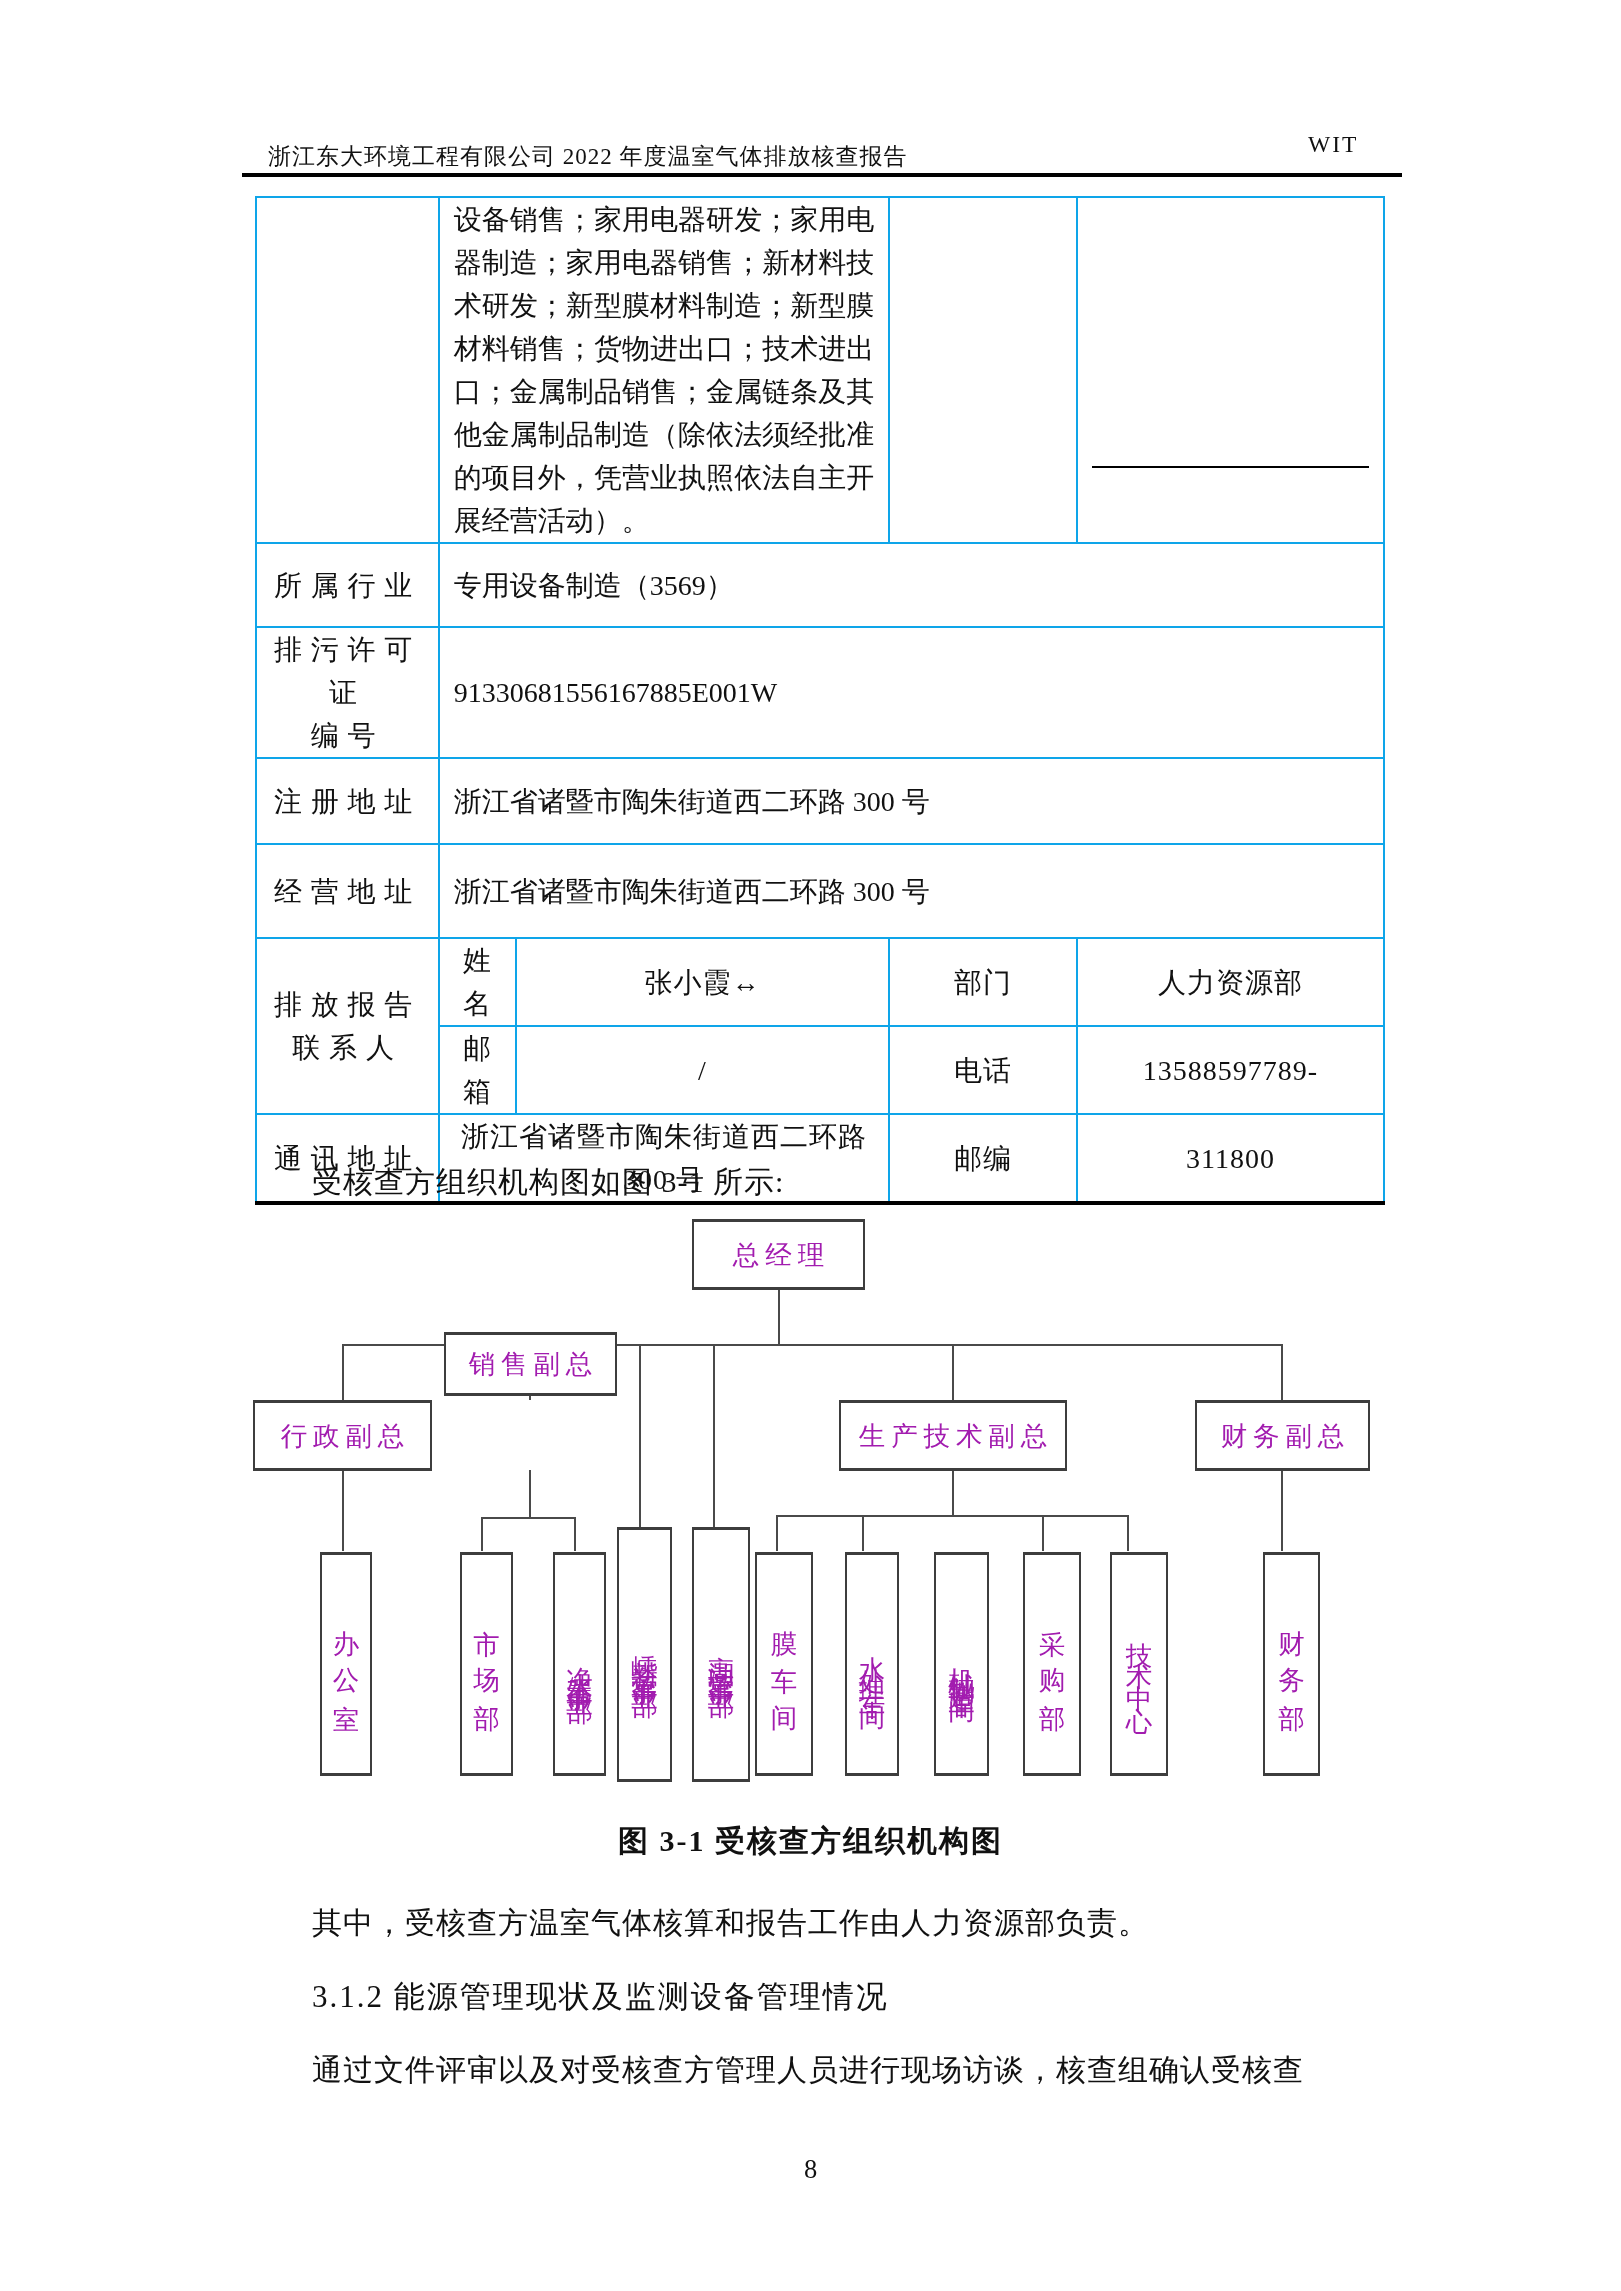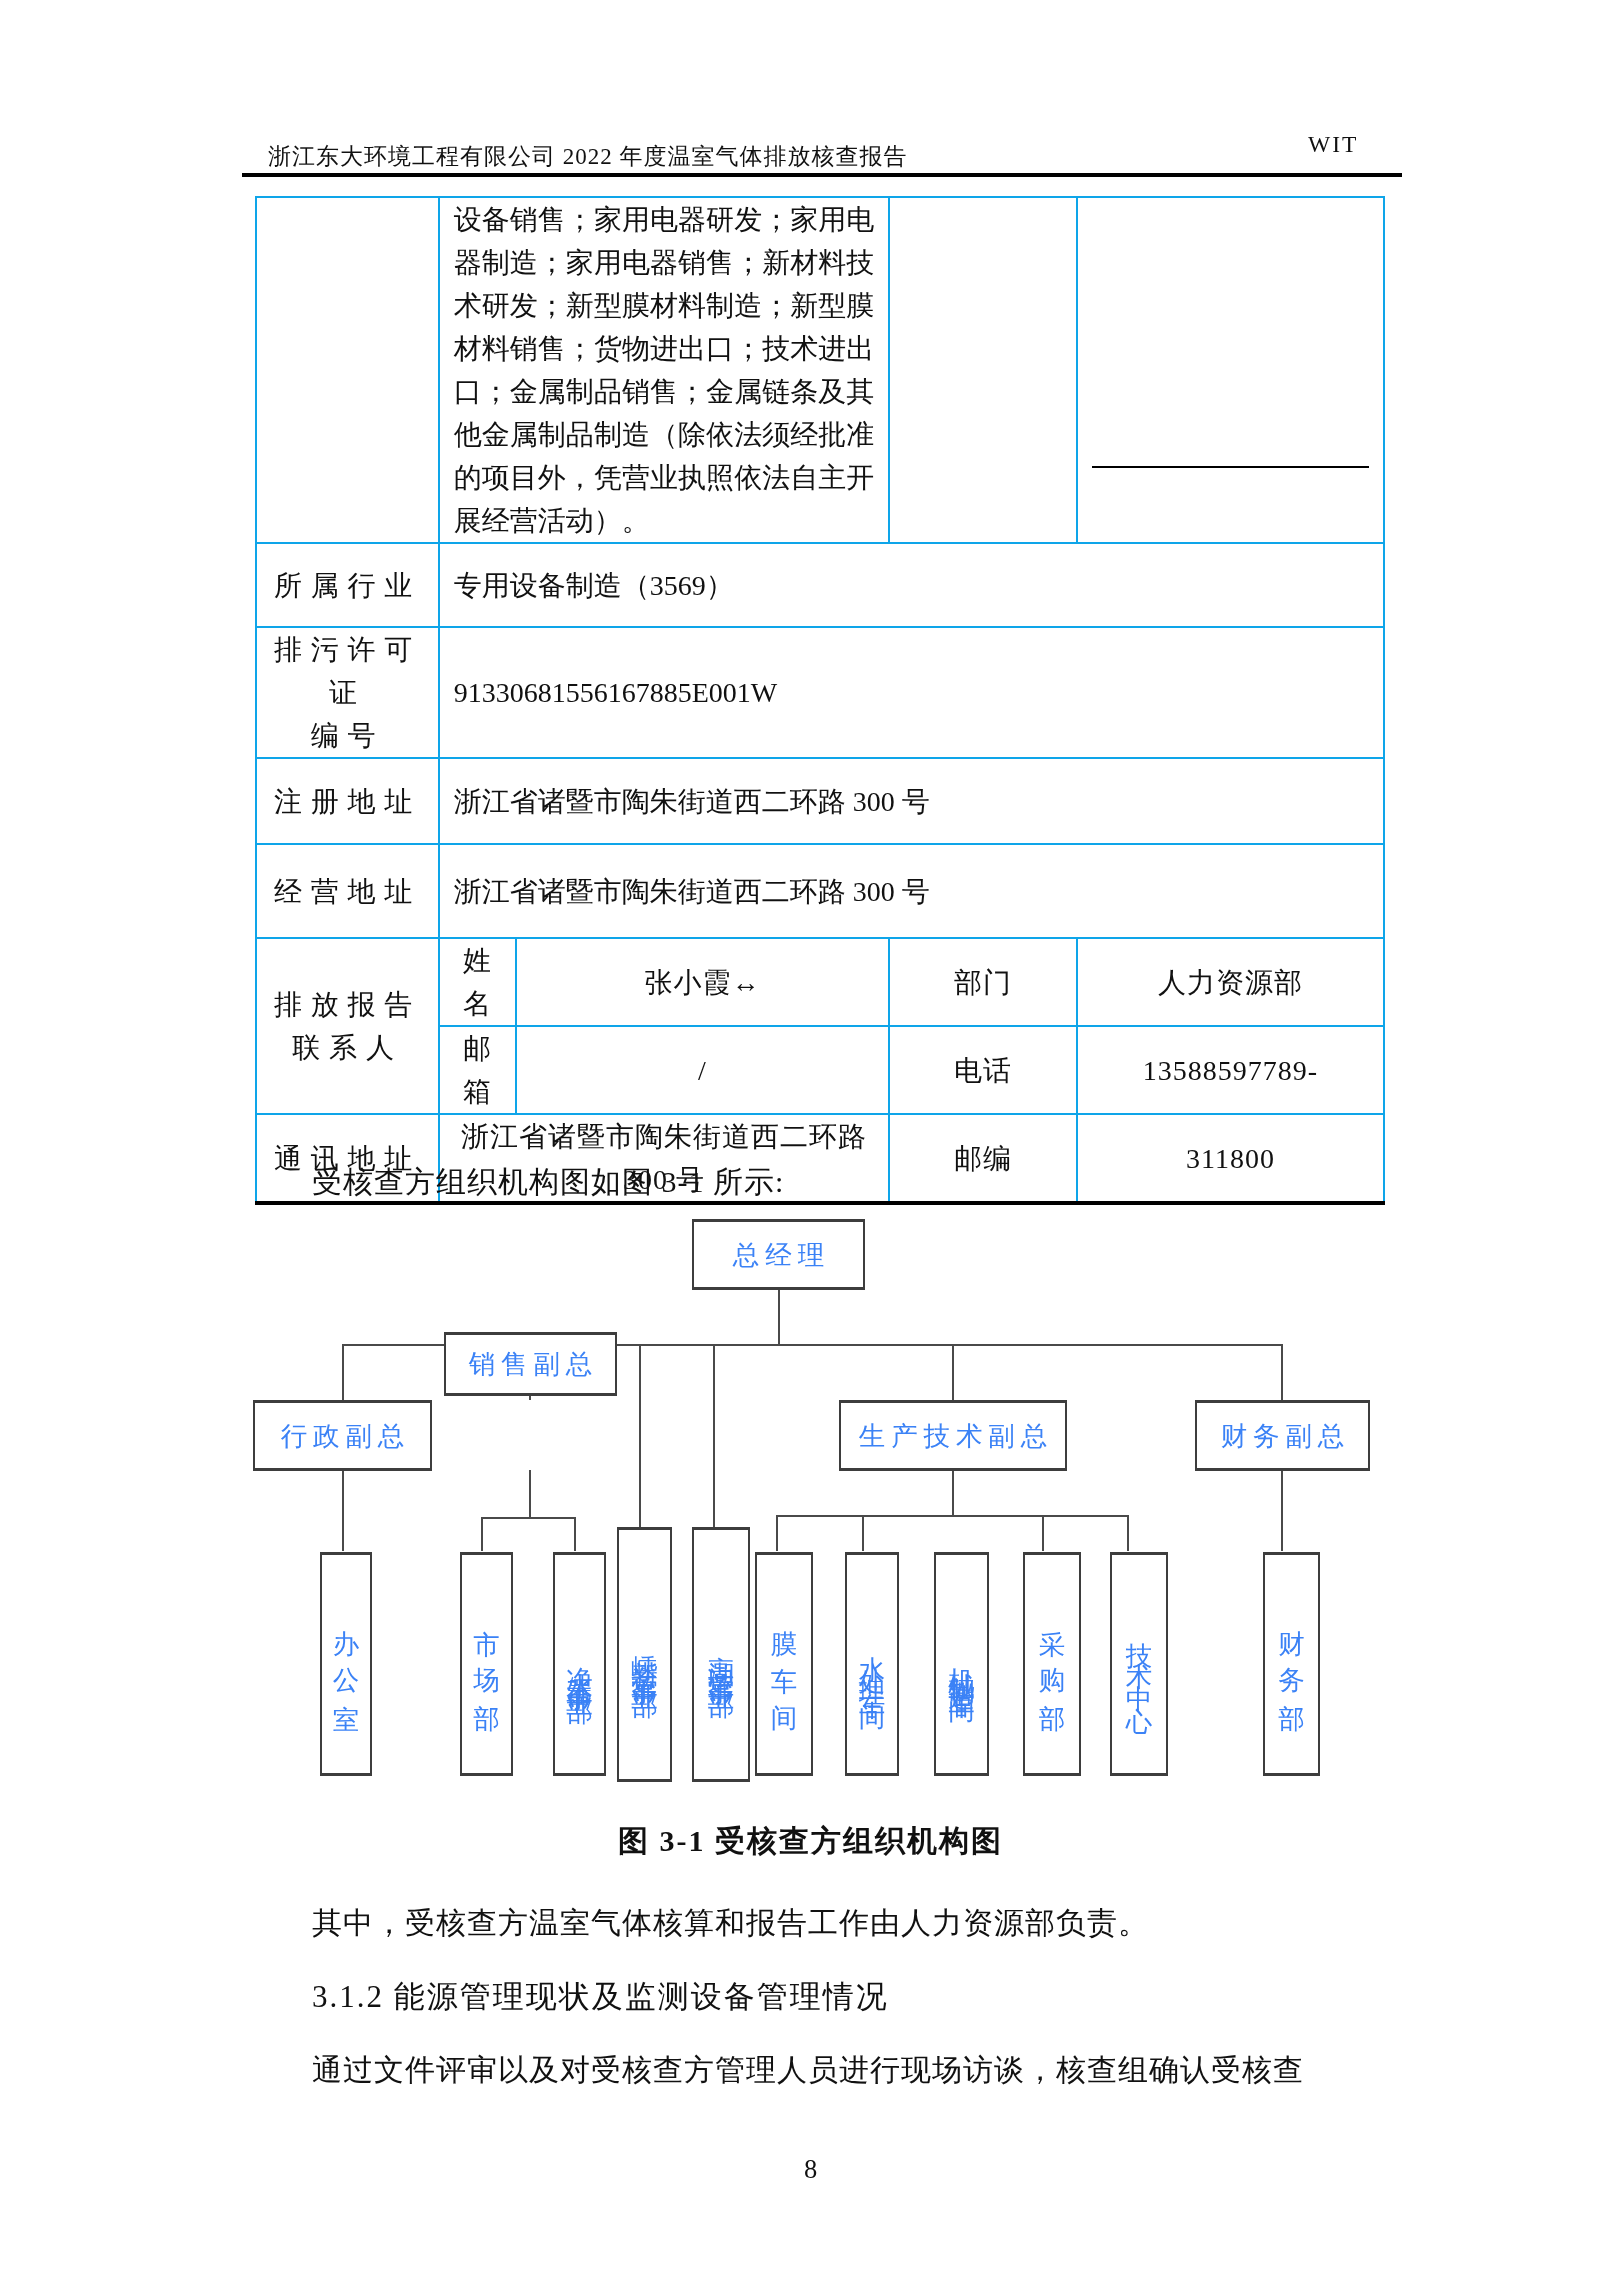--- a/index.html
+++ b/index.html
@@ -22,21 +22,21 @@
   .subline{width:100%;height:194px;border-bottom:2px solid #000}
   
   .p{position:absolute;left:312px;font-size:30px;letter-spacing:1px;white-space:nowrap}
   .h312{position:absolute;left:312px;font-size:31px;font-weight:normal;letter-spacing:2px;white-space:nowrap}
   .caption{position:absolute;left:0;top:1821px;width:1621px;text-align:center;
            font-size:30px;font-weight:bold;letter-spacing:2px}
   .pageno{position:absolute;left:0;top:2154px;width:1621px;text-align:center;font-size:26.5px}
   
   .obox{position:absolute;background:#fff;border:2px solid #3d3d3d;border-top-width:3.9px;
         border-bottom-width:3.9px;display:flex;align-items:center;justify-content:center;
-        font-size:26.5px;color:#3b82f6;box-sizing:border-box}
+        font-size:26.5px;color:#a21caf;box-sizing:border-box}
   .hbox span{letter-spacing:5.9px;text-indent:5.9px;white-space:nowrap}
   .vert span{writing-mode:vertical-rl;text-orientation:upright}
   .sp3 span{letter-spacing:37px}
   .sp4 span{letter-spacing:21.6px}
   .sp5 span{letter-spacing:11.8px}
   .sp6 span{letter-spacing:5.9px}
   .vl{position:absolute;width:2px;background:#4a4a4a}
   .hl{position:absolute;height:2px;background:#4a4a4a}
 </style>
 </head>

